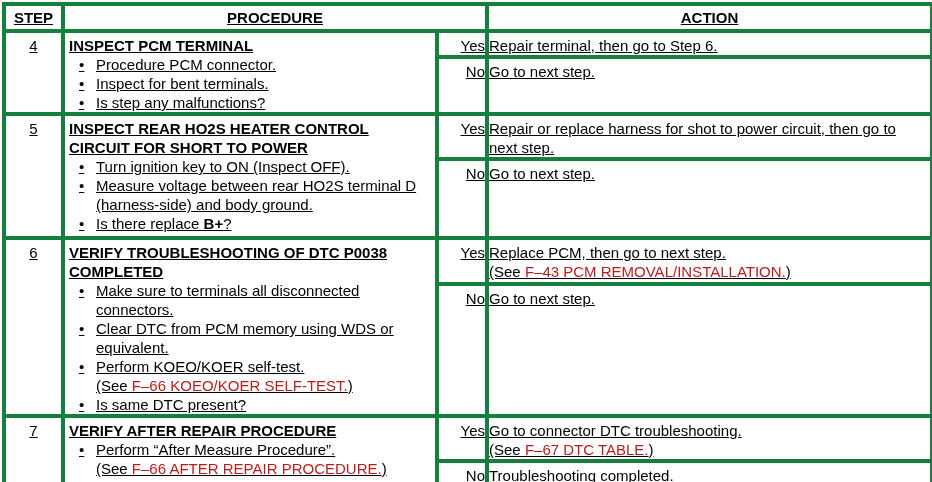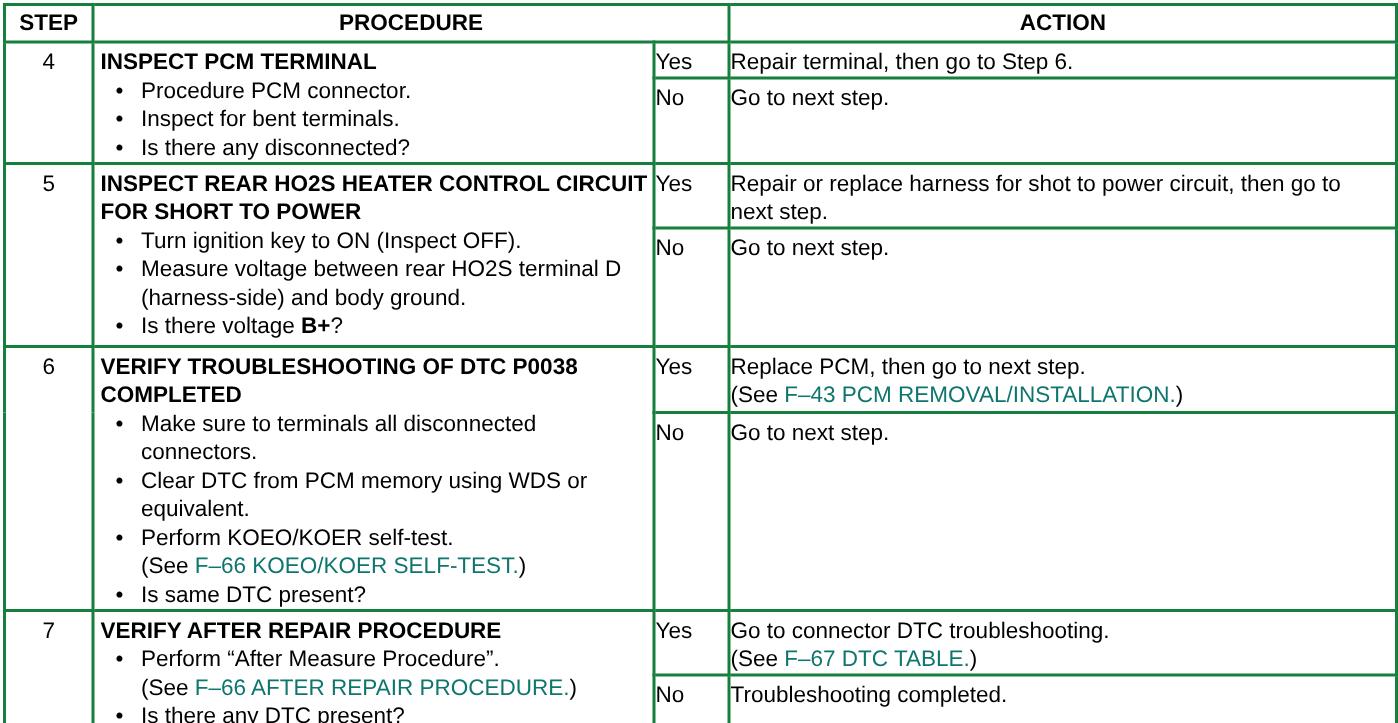--- a/index.html
+++ b/index.html
@@ -9,43 +9,44 @@
     width:932px;height:482px;
     box-sizing:border-box;
   }
   .wrap{padding:2px 0 0 2px;}
   table{
     border-collapse:collapse;
     table-layout:fixed;
     width:928px;
   }
   td,th{
-    border:2px solid #15803d;
+    border:4px solid #15803d;
     vertical-align:top;
     padding:0;
     overflow:hidden;
+    text-decoration:underline;
   }
   th{
     font-size:15px;
     font-weight:bold;
     text-align:center;
     height:21px;
     padding-top:2px;
     line-height:19px;
   }
   td{font-size:15px;line-height:19px;}
   .step-cell{text-align:center;padding-top:3px;}
   .insp-cell{padding:3px 2px 0 3px;}
   .insp-title{font-weight:bold;padding-left:1px;}
   .bullet{display:flex;}
   .dot{flex:none;width:17px;margin-left:11px;text-align:left;}
   .btext{flex:1 1 auto;}
-  .yn-cell{text-align:left;padding-top:3px;margin-left:40px;}
+  .yn-cell{text-align:right;padding-top:3px;margin-left:40px;}
   .action-cell{padding:3px 4px 0 0;}
-  .link{color:#0f766e;}
+  .link{color:#b91c1c;}
   .b{font-weight:bold;}
   .line{min-height:19px;}
 </style>
 </head>
 <body>
 
 <div class="wrap">
   <table>
     <colgroup>
       <col style="width:59px">
@@ -73,21 +74,21 @@
             </div>
             <div class="bullet">
               <span class="dot">•</span>
               <div class="btext">
                 <div class="line"><span>Inspect for bent terminals.</span></div>
               </div>
             </div>
             <div class="bullet">
               <span class="dot">•</span>
               <div class="btext">
-                <div class="line"><span>Is there any disconnected?</span></div>
+                <div class="line"><span>Is step any malfunctions?</span></div>
               </div>
             </div>
           </td>
           <td class="yn-cell">Yes</td>
           <td class="action-cell">
             <div class="line"><span>Repair terminal, then go to Step 6.</span></div>
           </td>
         </tr>
         <tr style="height: 57px;">
           <td class="yn-cell">No</td>
@@ -107,21 +108,21 @@
             </div>
             <div class="bullet">
               <span class="dot">•</span>
               <div class="btext">
                 <div class="line"><span>Measure voltage between rear HO2S terminal D (harness-side) and body ground.</span></div>
               </div>
             </div>
             <div class="bullet">
               <span class="dot">•</span>
               <div class="btext">
-                <div class="line"><span>Is there voltage </span><span class="b">B+</span><span>?</span></div>
+                <div class="line"><span>Is there replace </span><span class="b">B+</span><span>?</span></div>
               </div>
             </div>
           </td>
           <td class="yn-cell">Yes</td>
           <td class="action-cell">
             <div class="line"><span>Repair or replace harness for shot to power circuit, then go to next step.</span></div>
           </td>
         </tr>
         <tr style="height: 79px;">
           <td class="yn-cell">No</td>

